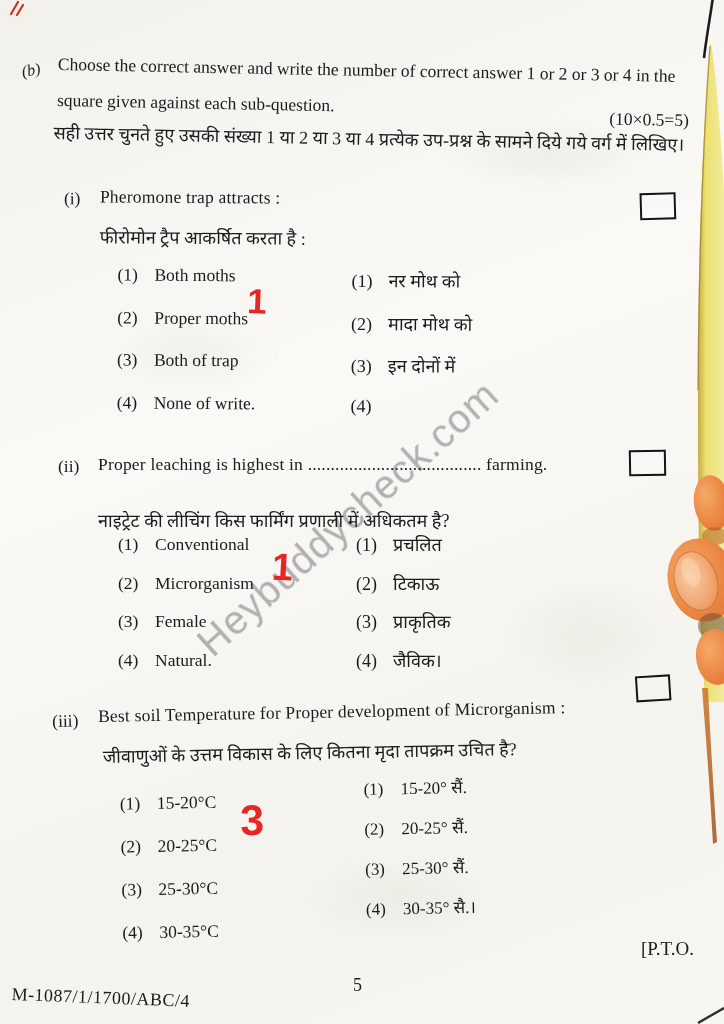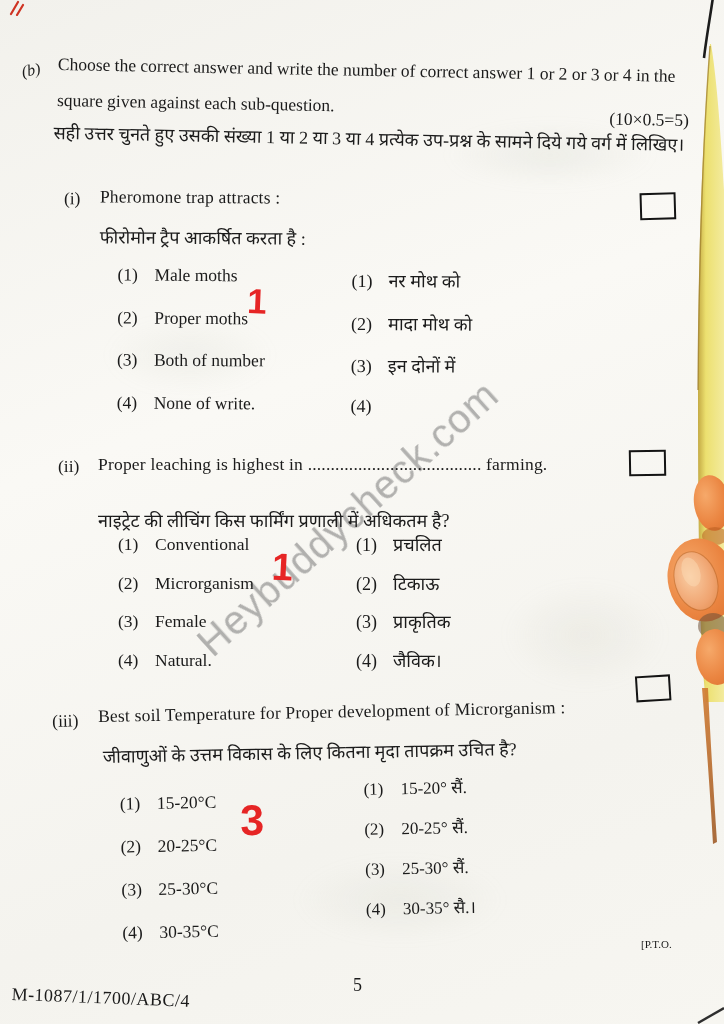--- a/index.html
+++ b/index.html
@@ -61,21 +61,21 @@
 
   .annot {
     position:absolute; font-family:"Liberation Sans","DejaVu Sans",sans-serif;
     font-weight:bold; color:#e62525; line-height:1;
   }
   .q1 .annot { left:248px; top:98px;  font-size:35px; transform:rotate(2deg); }
   .q2 .annot { left:272px; top:100px; font-size:38px; transform:rotate(3deg); }
   .q3 .annot { left:238px; top:122px; font-size:43px; }
 
   
-  .pto  { position:absolute; left:641px; top:938px; font-size:11px; }
+  .pto  { position:absolute; left:641px; top:938px; font-size:19px; }
   .pnum { position:absolute; left:353px; top:975px; font-size:18px; }
   .code { position:absolute; left:12px;  top:984px; font-size:18px; transform:rotate(2.2deg); transform-origin:left top; letter-spacing:.5px; }
 
   .edge-svg { position:absolute; left:640px; top:0; }
   .corner-mark { position:absolute; left:8px; top:0; }
 </style>
 </head>
 <body>
 
 <div class="page">
@@ -99,29 +99,29 @@
   </div>
 
   <div class="q q1">
     <span class="qnum" style="left:64px;top:4px">(i)</span>
     <span class="qtext" style="left:100px;top:2px">Pheromone trap attracts :</span>
     <span class="qhindi" style="left:100px;top:40px">फीरोमोन ट्रैप आकर्षित करता है :</span>
     <div class="ansbox"></div>
     <div class="opt-col en">
       <div class="opt-row">
           <span class="opt-num">(1)</span>
-          <span>Male moths</span>
+          <span>Both moths</span>
         </div>
       <div class="opt-row">
           <span class="opt-num">(2)</span>
           <span>Proper moths</span>
         </div>
       <div class="opt-row">
           <span class="opt-num">(3)</span>
-          <span>Both of number</span>
+          <span>Both of trap</span>
         </div>
       <div class="opt-row">
           <span class="opt-num">(4)</span>
           <span>None of write.</span>
         </div>
     </div>
     <div class="opt-col hi">
       <div class="opt-row">
           <span class="opt-num">(1)</span>
           <span>नर मोथ को</span>

